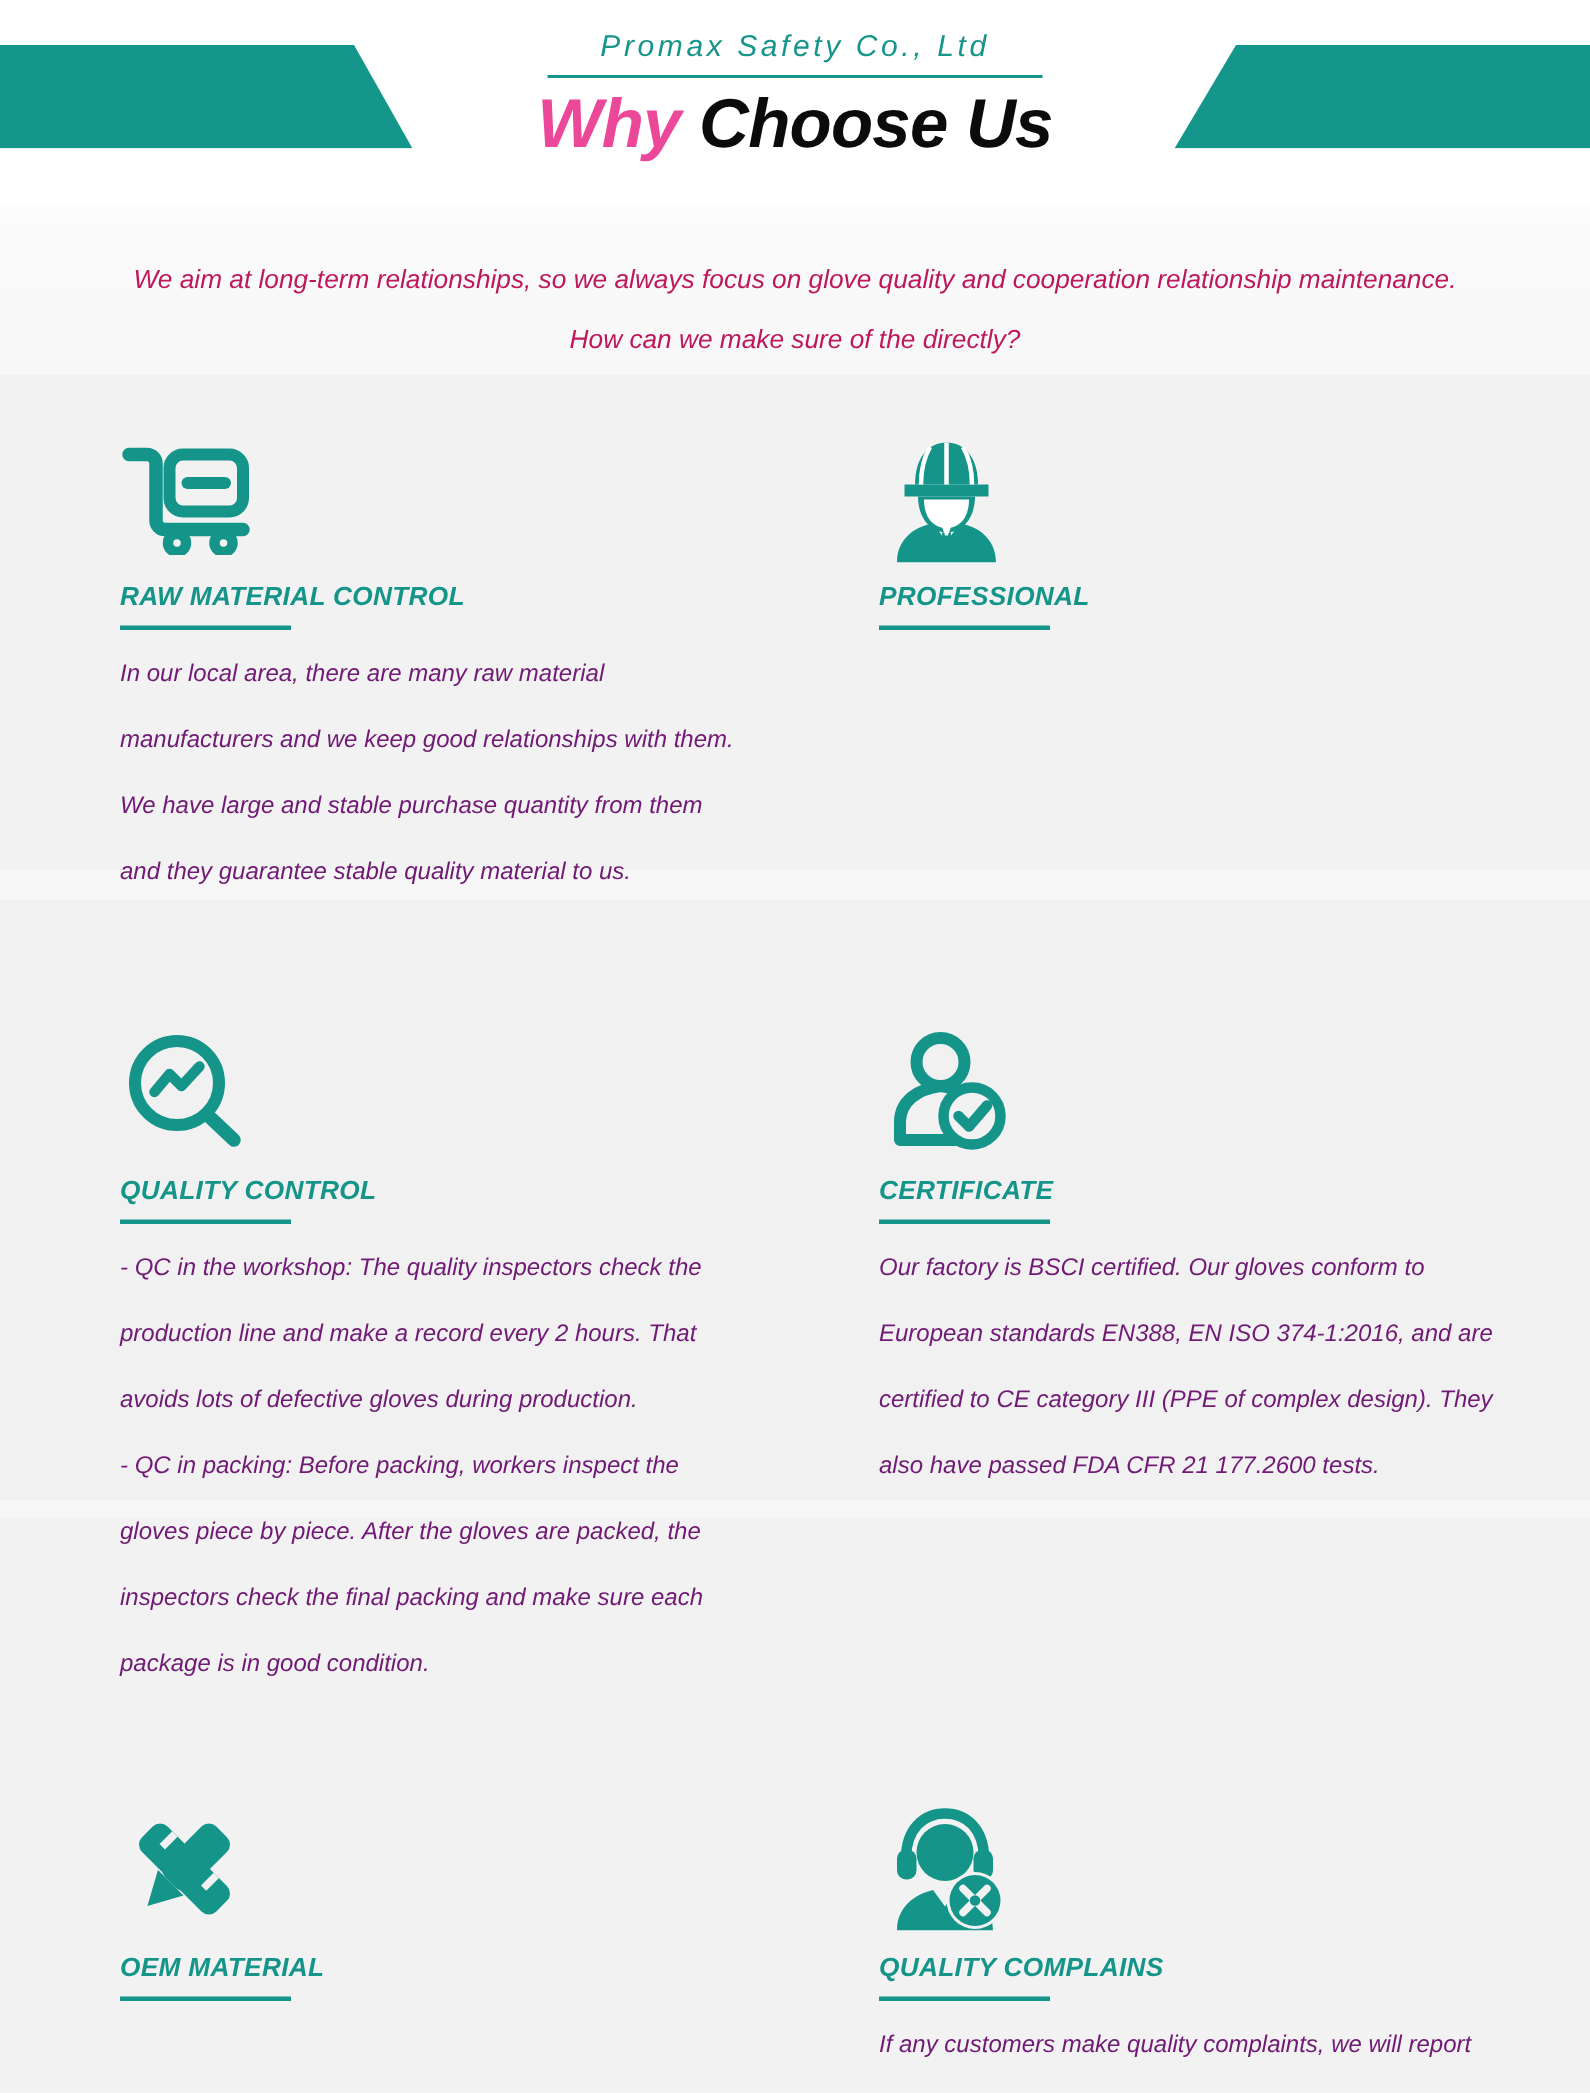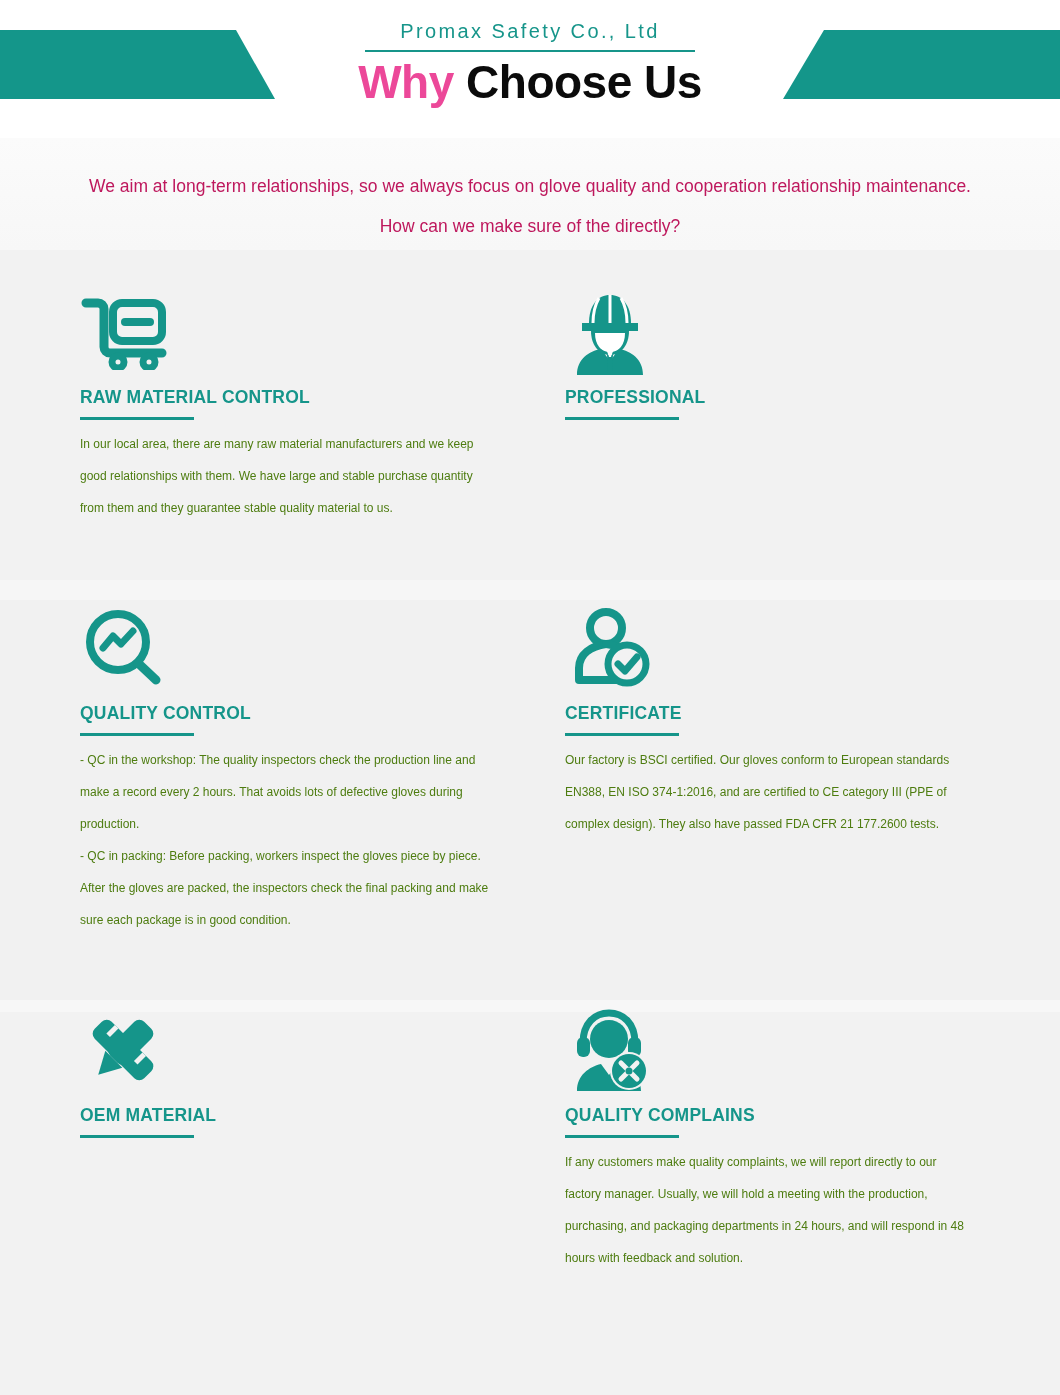--- a/index.html
+++ b/index.html
@@ -31,20 +31,21 @@
         #f7f7f7 1000px, #f7f7f7 1012px,
         #f2f2f2 1012px, #f2f2f2 1395px);
     z-index: 0;
   }
 
   .page {
     position: relative;
     z-index: 1;
     width: 1060px;
     height: 1395px;
+    font-style: italic;
   }
 
   
   .header {
     position: relative;
     height: 138px;
     background: #ffffff;
   }
 
   .banner-shape {
@@ -106,21 +107,21 @@
     font-size: 17.5px;
     line-height: 40px;
     color: #be185d;
     font-weight: 400;
   }
 
   
   .features {
     display: grid;
     grid-template-columns: 485px 485px;
-    column-gap: 0;
+    column-gap: 21px;
     padding: 0 80px;
     margin-top: 40px;
   }
 
   .feature {
     padding-right: 6px;
     margin-bottom: 0;
   }
 
   .feature-icon {
@@ -141,23 +142,23 @@
 
   .heading-underline {
     width: 114px;
     height: 3px;
     background: #15958a;
     margin-top: 9px;
     margin-bottom: 8px;
   }
 
   .feature-body {
-    font-size: 12px;
-    line-height: 32px;
-    color: #4d7c0f;
+    font-size: 16px;
+    line-height: 44px;
+    color: #701a75;
     max-width: 410px;
   }
   .feature-body .para + .para { display: block; }
 
   
   .row-1 .feature { margin-bottom: 36px; }
   .row-2 .feature { margin-bottom: 34px; }
 </style>
 </head>
 <body>

